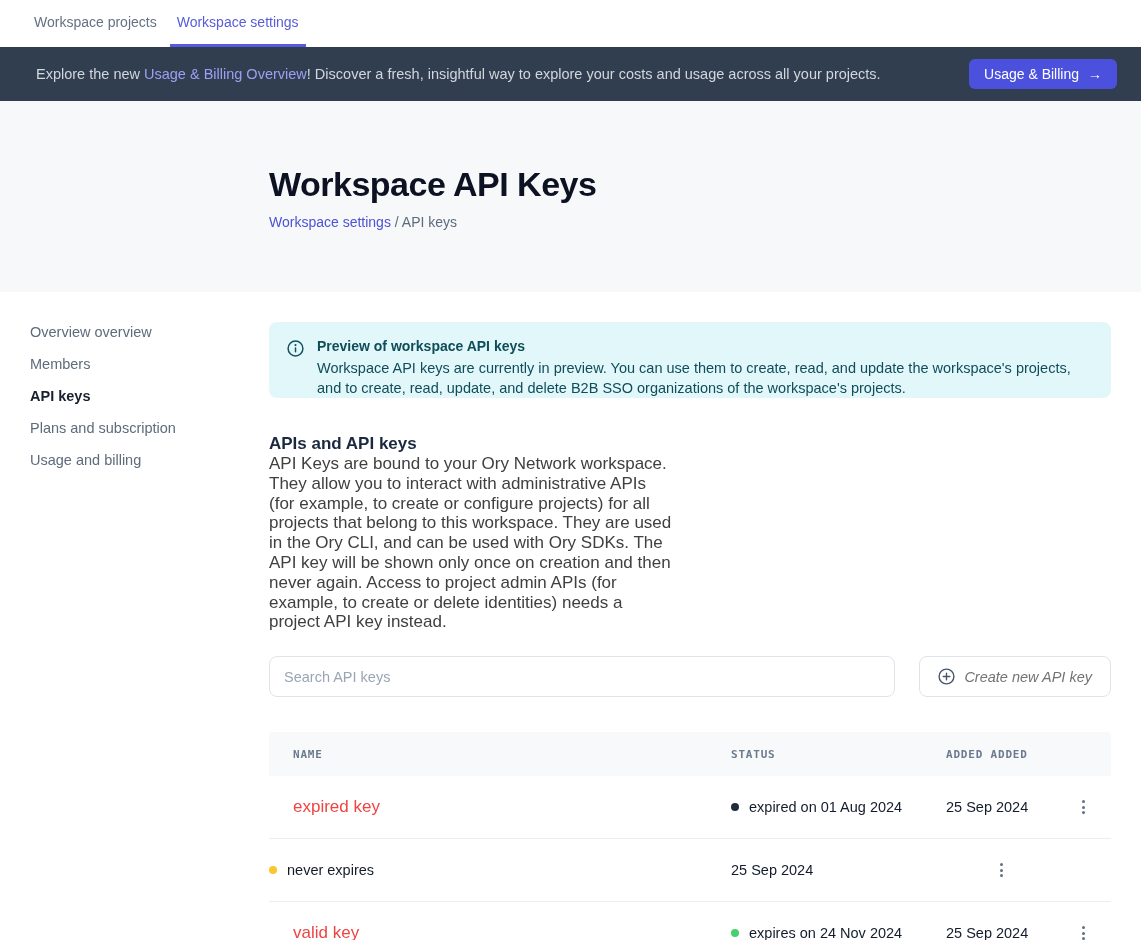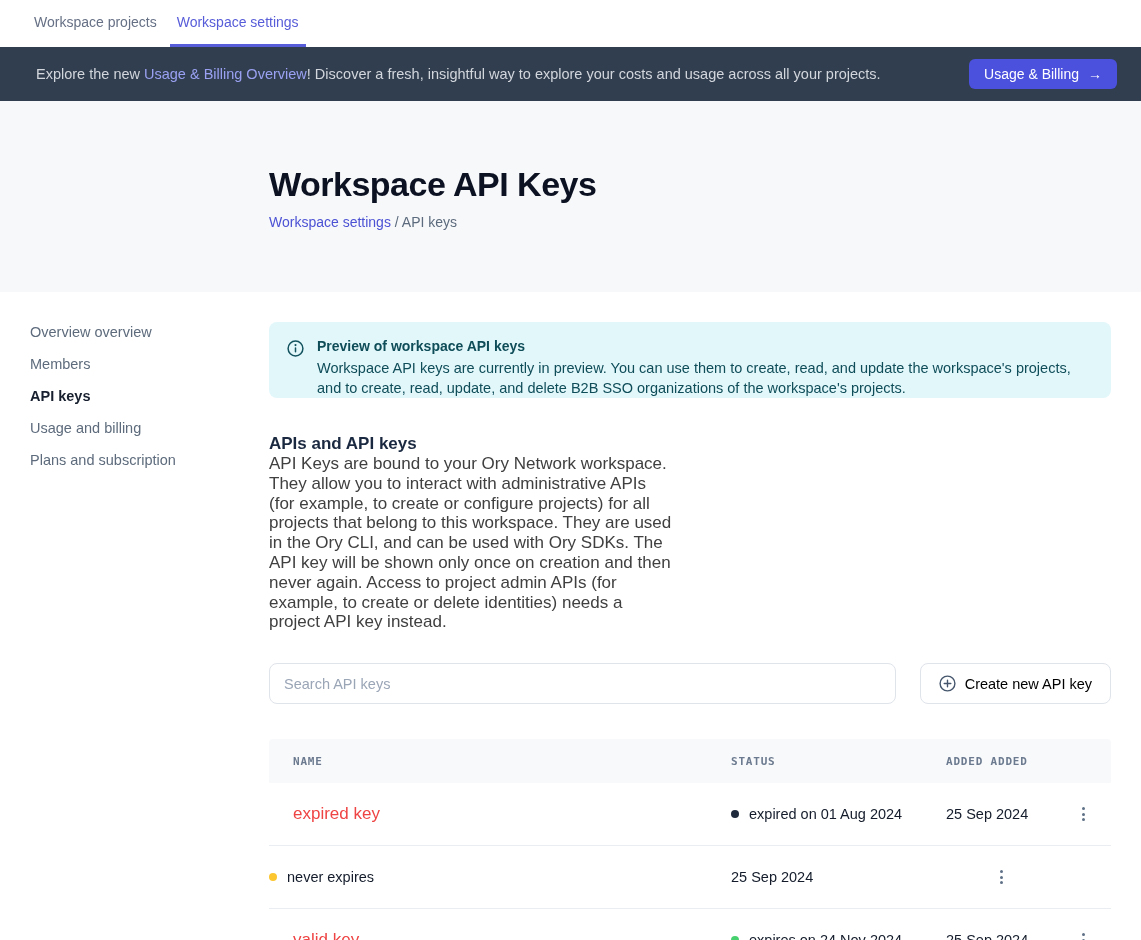--- a/index.html
+++ b/index.html
@@ -45,29 +45,29 @@
   .alert svg { flex:0 0 auto; margin-top:2px; }
   .alert-title { font-size:14px; font-weight:700; line-height:17px; margin-bottom:4px; }
   .alert-body { font-size:14.5px; line-height:19.5px; max-width:770px; }
 
   
   .section-row { display:flex; justify-content:flex-start; margin-top:36px;flex-direction:column; }
   .section-heading { font-size:17px; font-weight:600; color:#1b2940; }
   .section-desc { width:406px; font-size:17px; line-height:19.8px; color:#404040; }
 
   
-  .toolbar { display:flex; gap:24px; margin-top:31px; }
+  .toolbar { display:flex; gap:24px; margin-top:24px; }
   .search { flex:1; height:41px; border:1px solid #dfe3ea; border-radius:8px;
             padding:0 14px; font-size:14.5px; color:#141c2b; outline:none;
             font-family:"Liberation Sans", sans-serif; }
   .search::placeholder { color:#9aa5b6; }
   .create-btn { display:flex; align-items:center; gap:9px; padding:0 18px; height:41px;
                 border:1px solid #dfe3ea; border-radius:8px; background:#fff;
-                color:#000000; font-size:14.5px; font-weight:500;
-                font-family:"Liberation Sans", sans-serif; cursor:pointer; }
+                color:#737373; font-size:14.5px; font-weight:500;
+                font-family:"Liberation Sans", sans-serif; cursor:pointer;font-style:italic; }
 
   
   .table { margin-top:35px; }
   .t-head { display:grid; grid-template-columns:462px 215px 110px 1fr;
             height:44px; align-items:center; background:#f8f9fb; border-radius:4px 4px 0 0; }
   .th { font-family:"DejaVu Sans Mono", monospace; font-size:11px; font-weight:700;
         letter-spacing:0.8px; color:#6b7a8f; }
   .th:first-child { padding-left:24px; }
   .t-row { display:grid; grid-template-columns:462px 215px 110px 1fr;
            height:63px; align-items:center; border-bottom:1px solid #eaedf1; }
@@ -102,22 +102,22 @@
     <a>Workspace settings</a><span> / </span><span>API keys</span>
   </div>
 </header>
 
 <div class="content">
 
   <aside class="sidebar">
     <div class="side-item">Overview overview</div>
     <div class="side-item">Members</div>
     <div class="side-item active">API keys</div>
+    <div class="side-item">Plans and subscription</div>
     <div class="side-item">Usage and billing</div>
-    <div class="side-item">Plans and subscription</div>
   </aside>
 
   <main class="main">
 
     <div class="alert">
       <svg width="17" height="17" viewBox="0 0 17 17">
         <circle cx="8.5" cy="8.5" r="7.4" fill="none" stroke="#12525e" stroke-width="1.5"></circle>
         <circle cx="8.5" cy="5.1" r="1.05" fill="#12525e"></circle>
         <rect x="7.75" y="7.3" width="1.5" height="5.2" rx="0.75" fill="#12525e"></rect>
       </svg>

